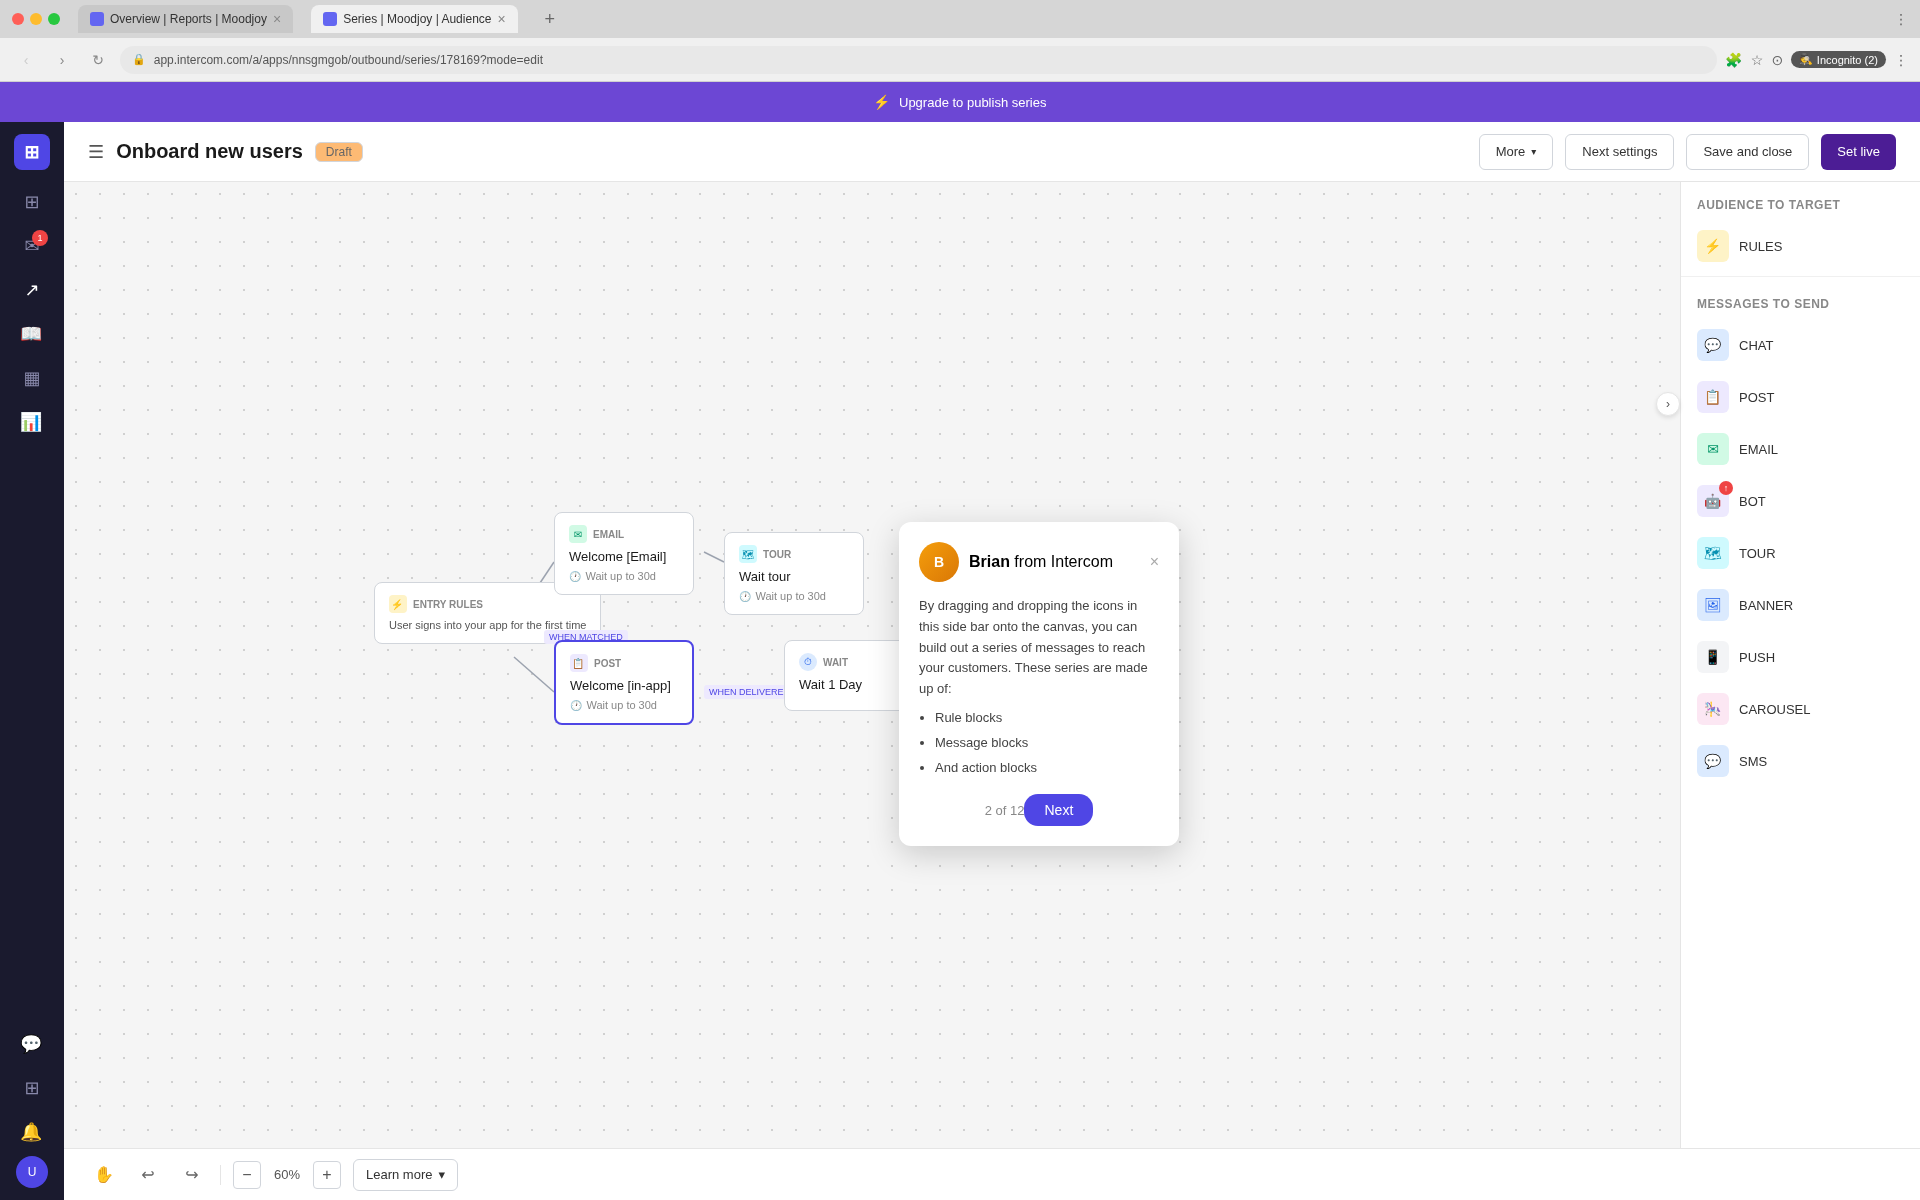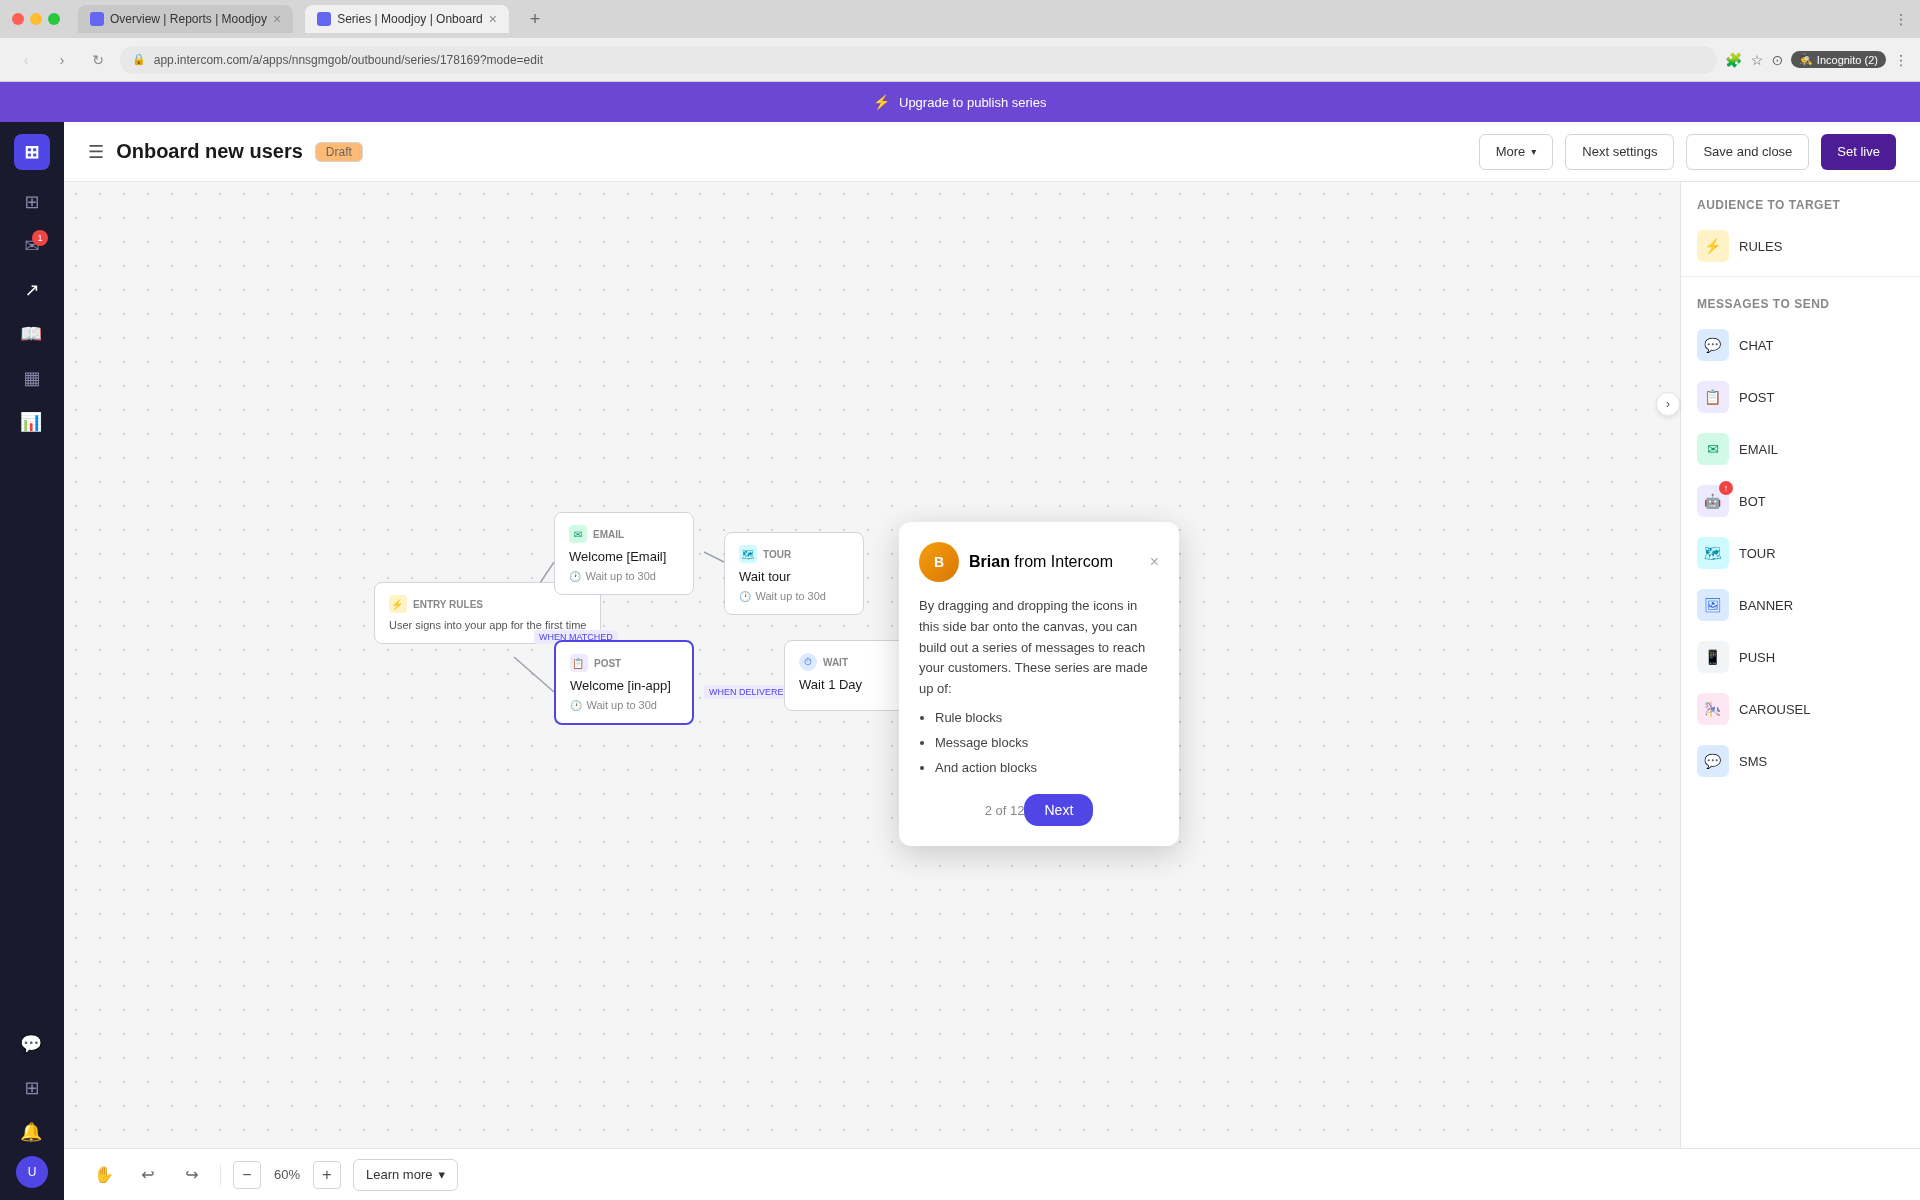--- a/index.html
+++ b/index.html
@@ -6,21 +6,21 @@
     body { font-family: -apple-system, BlinkMacSystemFont, 'Segoe UI', sans-serif; background: #f0f0f0; width: 1920px; height: 1200px; overflow: hidden; }
 
     
     .browser-frame { width: 1920px; height: 1200px; display: flex; flex-direction: column; background: #e8e8e8; }
     .browser-titlebar { height: 38px; background: #d6d6d6; display: flex; align-items: center; padding: 0 12px; gap: 8px; }
     .browser-dots { display: flex; gap: 6px; align-items: center; }
     .dot { width: 12px; height: 12px; border-radius: 50%; }
     .dot-red { background: #ff5f57; }
     .dot-yellow { background: #febc2e; }
     .dot-green { background: #28c840; }
-    .browser-tabs { display: flex; align-items: flex-end; margin-left: 10px; gap: 12px; }
+    .browser-tabs { display: flex; align-items: flex-end; margin-left: 10px; gap: 18px; }
     .browser-tab { height: 28px; background: #c8c8c8; border-radius: 8px 8px 0 0; padding: 0 12px; display: flex; align-items: center; gap: 6px; font-size: 12px; color: #333; min-width: 180px; max-width: 220px; }
     .browser-tab.active { background: #f0f0f0; }
     .tab-favicon { width: 14px; height: 14px; background: #6366f1; border-radius: 3px; flex-shrink: 0; }
     .tab-title { overflow: hidden; text-overflow: ellipsis; white-space: nowrap; flex: 1; }
     .tab-close { color: #888; font-size: 14px; cursor: pointer; flex-shrink: 0; }
     .tab-new { width: 28px; height: 28px; display: flex; align-items: center; justify-content: center; font-size: 18px; color: #666; cursor: pointer; }
     .browser-toolbar { height: 44px; background: #f0f0f0; display: flex; align-items: center; padding: 0 12px; gap: 8px; border-bottom: 1px solid #d0d0d0; }
     .nav-btn { width: 28px; height: 28px; border-radius: 50%; display: flex; align-items: center; justify-content: center; color: #888; font-size: 14px; cursor: pointer; background: none; border: none; }
     .nav-btn.disabled { color: #ccc; }
     .address-bar { flex: 1; height: 28px; background: #e8e8e8; border-radius: 14px; display: flex; align-items: center; padding: 0 12px; gap: 8px; font-size: 12px; color: #555; }
@@ -140,21 +140,21 @@
       <div class="dot dot-green"></div>
     </div>
     <div class="browser-tabs">
       <div class="browser-tab">
         <div class="tab-favicon"></div>
         <span class="tab-title">Overview | Reports | Moodjoy</span>
         <span class="tab-close">×</span>
       </div>
       <div class="browser-tab active">
         <div class="tab-favicon" style="background:#6366f1;"></div>
-        <span class="tab-title">Series | Moodjoy | Onboard</span>
+        <span class="tab-title">Series | Moodjoy | Audience</span>
         <span class="tab-close">×</span>
       </div>
       <div class="tab-new">+</div>
     </div>
     <div style="flex:1;"></div>
     <div class="browser-action-btn">⋮</div>
   </div>
 
   <div class="browser-toolbar">
     <button class="nav-btn disabled">‹</button>
@@ -269,21 +269,21 @@
             </svg>
 
             <div class="flow-node entry-node" style="top:400px;left:310px;min-width:140px;">
               <div class="node-header">
                 <div class="node-type-icon node-entry-icon">⚡</div>
                 <span class="node-type-label">ENTRY RULES</span>
               </div>
               <div class="entry-text">User signs into your app for the first time</div>
             </div>
 
-            <div class="connector-label" style="top:448px;left:470px;font-size:9px;color:#4f46e5;background:#ede9fe;padding:2px 5px;border-radius:3px;">WHEN MATCHED</div>
+            <div class="connector-label" style="top:448px;left:480px;font-size:9px;color:#4f46e5;background:#ede9fe;padding:2px 5px;border-radius:3px;">WHEN MATCHED</div>
 
             <div class="flow-node" style="top:330px;left:490px;min-width:140px;">
               <div class="node-header">
                 <div class="node-type-icon node-email-icon">✉</div>
                 <span class="node-type-label">EMAIL</span>
               </div>
               <div class="node-title">Welcome [Email]</div>
               <div class="node-footer">
                 <span class="node-footer-icon">🕐</span>
                 <span>Wait up to 30d</span>

